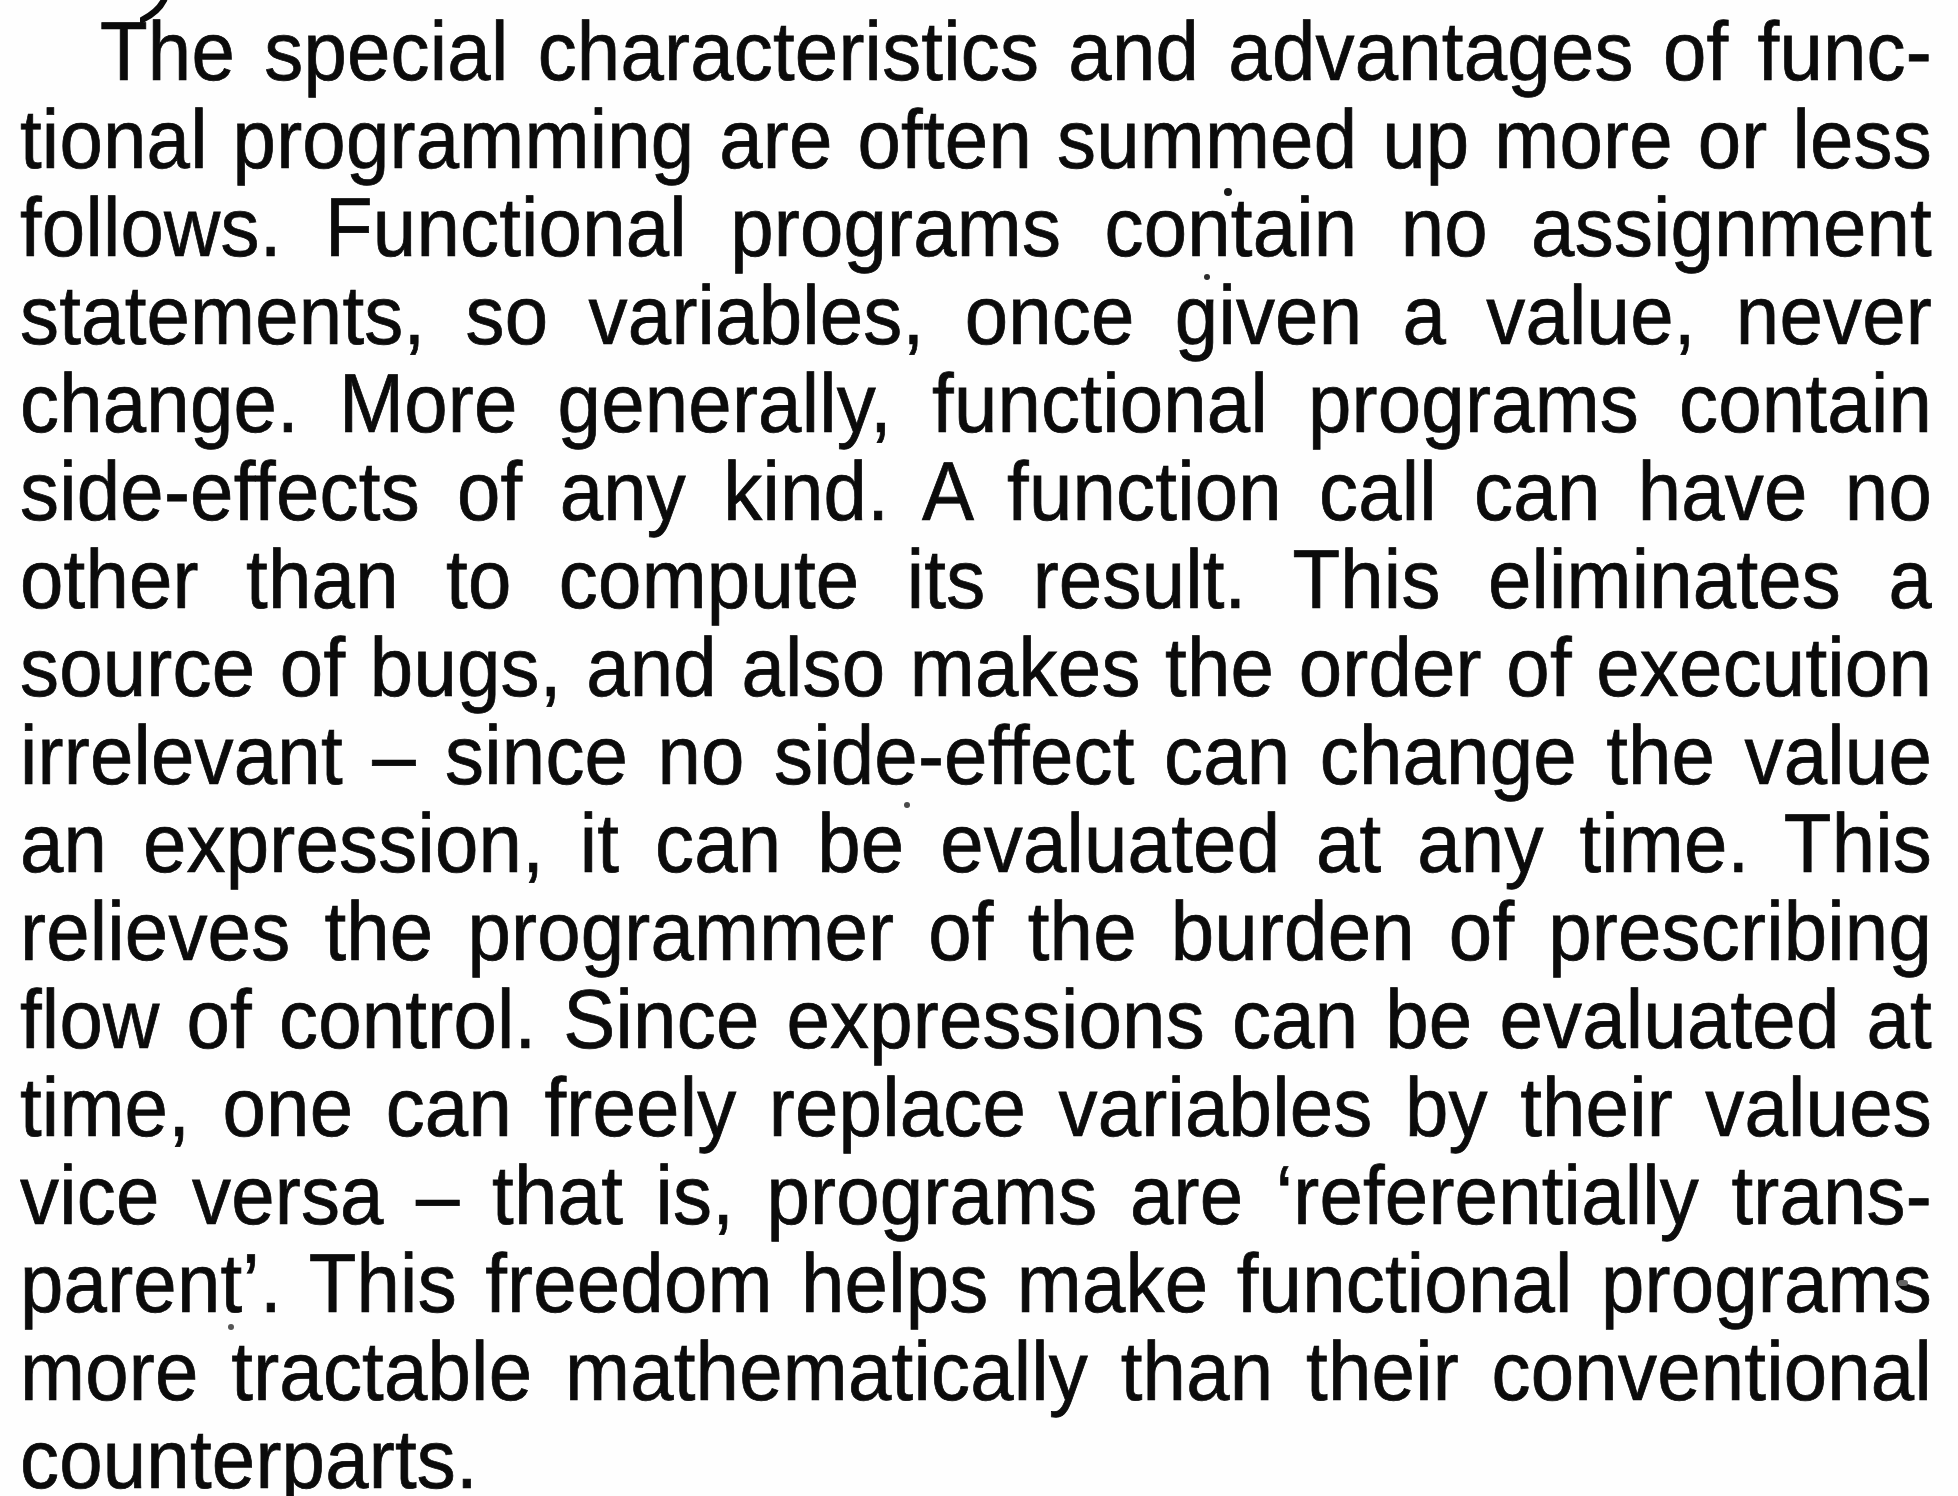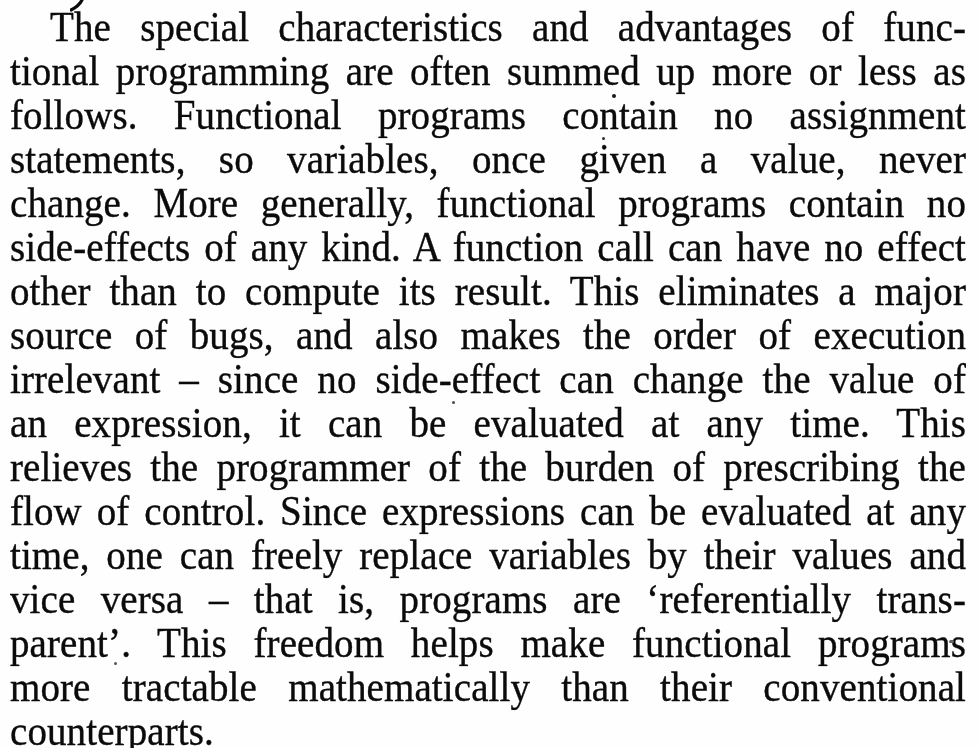--- a/index.html
+++ b/index.html
@@ -8,21 +8,21 @@
     width: 979px;
     height: 748px;
     overflow: hidden;
     background: #fefefe;
   }
   .page {
     position: relative;
     width: 979px;
     height: 748px;
     background: #fefefe;
-    font-family: Liberation Serif, serif;
+    font-family: Liberation Sans, sans-serif;
     color: #0b0b0b;
   }
   .text-block {
     position: absolute;
     left: 10px;
     top: 5px;
     width: 956px;
     font-size: 39px;
     font-weight: normal;
     -webkit-text-stroke: 0.35px #0b0b0b;

